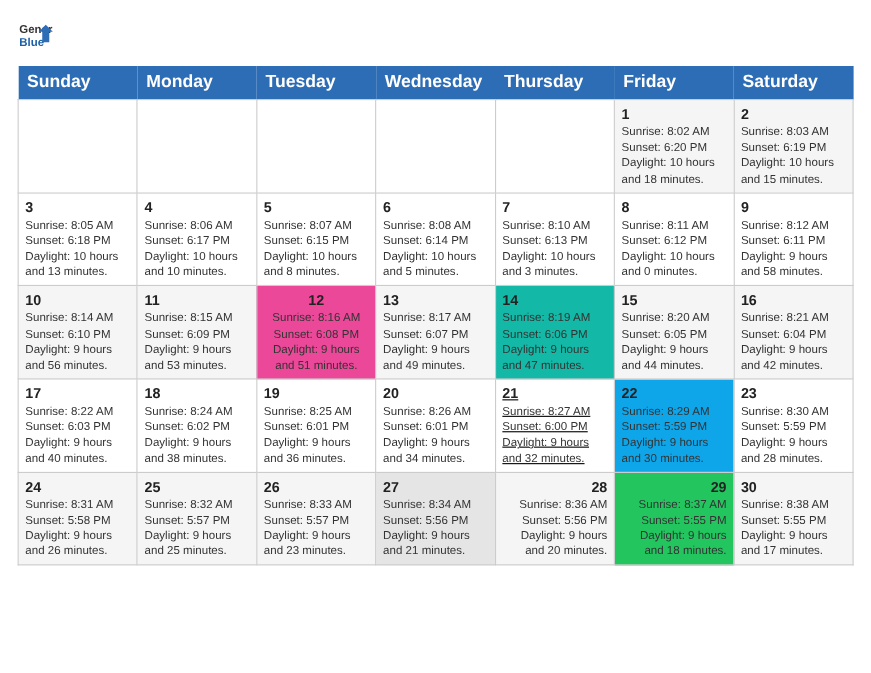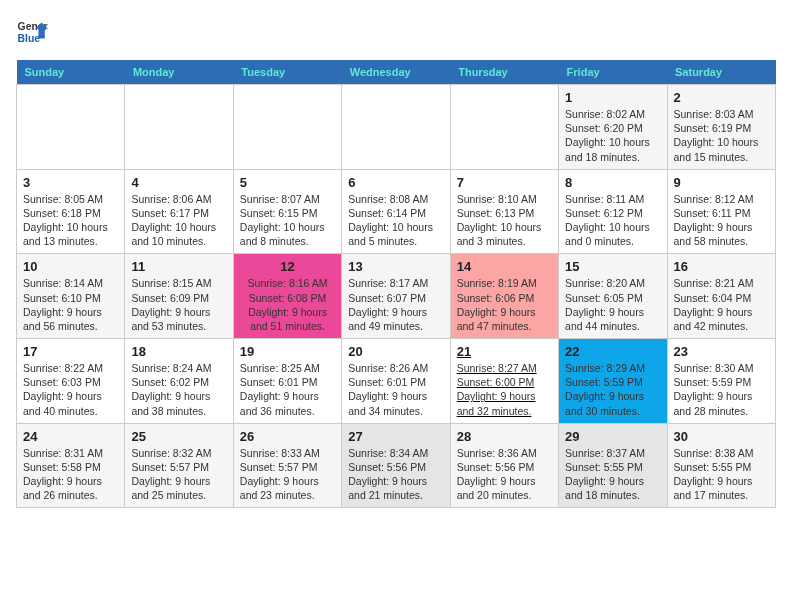--- a/index.html
+++ b/index.html
@@ -37,24 +37,24 @@
       font-size: 15px;
       color: #555;
     }
     .calendar-table {
       width: 100%;
       border-collapse: collapse;
       font-size: 11px;
     }
     .calendar-table th {
       background: #2d6db5;
-      color: #5eead4;
+      color: #ffffff;
       text-align: left;
       padding: 6px 8px;
-      font-size: 11px;
+      font-size: 16px;
       font-weight: bold;
     }
     .calendar-table td {
       border: 1px solid #ccc;
       vertical-align: top;
       padding: 5px 6px;
       width: 108px;
       min-height: 80px;
       height: 80px;
       background: #fff;
@@ -166,21 +166,21 @@
           <div class="day-info">Sunrise: 8:15 AM<br>Sunset: 6:09 PM<br>Daylight: 9 hours and 53 minutes.</div>
         </td>
         <td style="background: #ec4899; text-align: center;">
           <div class="day-num">12</div>
           <div class="day-info">Sunrise: 8:16 AM<br>Sunset: 6:08 PM<br>Daylight: 9 hours and 51 minutes.</div>
         </td>
         <td style="background: rgb(245, 245, 245);">
           <div class="day-num">13</div>
           <div class="day-info">Sunrise: 8:17 AM<br>Sunset: 6:07 PM<br>Daylight: 9 hours and 49 minutes.</div>
         </td>
-        <td style="background: #fca5a5;">
+        <td style="background: #14b8a6;">
           <div class="day-num">14</div>
           <div class="day-info">Sunrise: 8:19 AM<br>Sunset: 6:06 PM<br>Daylight: 9 hours and 47 minutes.</div>
         </td>
         <td style="background: rgb(245, 245, 245);">
           <div class="day-num">15</div>
           <div class="day-info">Sunrise: 8:20 AM<br>Sunset: 6:05 PM<br>Daylight: 9 hours and 44 minutes.</div>
         </td>
         <td style="background: rgb(245, 245, 245); margin-left: 36px;">
           <div class="day-num">16</div>
           <div class="day-info">Sunrise: 8:21 AM<br>Sunset: 6:04 PM<br>Daylight: 9 hours and 42 minutes.</div>
@@ -226,25 +226,25 @@
           <div class="day-info">Sunrise: 8:32 AM<br>Sunset: 5:57 PM<br>Daylight: 9 hours and 25 minutes.</div>
         </td>
         <td style="background: rgb(245, 245, 245);">
           <div class="day-num">26</div>
           <div class="day-info">Sunrise: 8:33 AM<br>Sunset: 5:57 PM<br>Daylight: 9 hours and 23 minutes.</div>
         </td>
         <td style="background: #e5e5e5;">
           <div class="day-num">27</div>
           <div class="day-info">Sunrise: 8:34 AM<br>Sunset: 5:56 PM<br>Daylight: 9 hours and 21 minutes.</div>
         </td>
-        <td style="background: rgb(245, 245, 245);">
+        <td style="background: rgb(245, 245, 245); text-align: right;">
           <div class="day-num">28</div>
           <div class="day-info">Sunrise: 8:36 AM<br>Sunset: 5:56 PM<br>Daylight: 9 hours and 20 minutes.</div>
         </td>
-        <td style="background: #e5e5e5;">
+        <td style="background: #22c55e; text-align: right;">
           <div class="day-num">29</div>
           <div class="day-info">Sunrise: 8:37 AM<br>Sunset: 5:55 PM<br>Daylight: 9 hours and 18 minutes.</div>
         </td>
         <td style="background: rgb(245, 245, 245);">
           <div class="day-num">30</div>
           <div class="day-info">Sunrise: 8:38 AM<br>Sunset: 5:55 PM<br>Daylight: 9 hours and 17 minutes.</div>
         </td>
       </tr>
     </tbody>
 </table>

